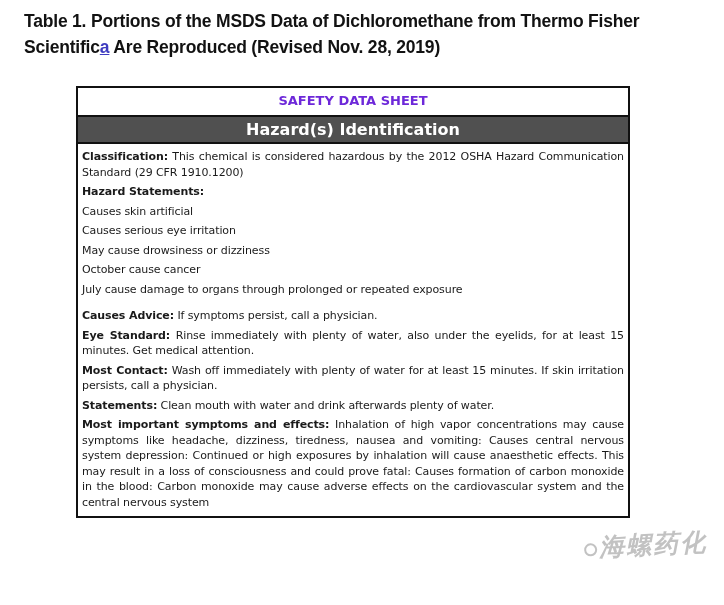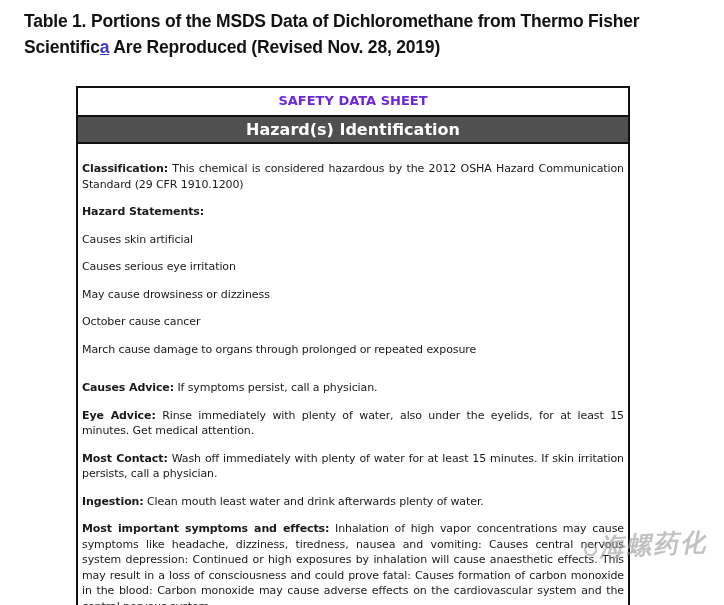--- a/index.html
+++ b/index.html
@@ -66,21 +66,21 @@
     padding: 4px 0;
   }
   .content {
     padding: 5px 4px 6px;
     font-size: 11px;
     line-height: 15.5px;
     color: var(--text);
     letter-spacing: -0.1px;
   }
   .content p {
-    margin: 12px 0 4px;
+    margin: 0 0 4px;
     text-align: justify;
   }
   .content p:last-child { margin-bottom: 0; }
   .content b { font-weight: 700; }
 
   .watermark {
     position: absolute;
     left: 584px; top: 531px;
     width: 140px;
     font-size: 25px;
@@ -119,29 +119,29 @@
 
     <div class="band">Hazard(s) Identification</div>
 
     <div class="content">
       <p><b>Classification:</b><span> This chemical is considered hazardous by the 2012 OSHA Hazard Communication Standard (29 CFR 1910.1200)</span></p>
       <p><b>Hazard Statements:</b></p>
       <p>Causes skin artificial</p>
       <p>Causes serious eye irritation</p>
       <p>May cause drowsiness or dizziness</p>
       <p>October cause cancer</p>
-      <p>March cause damage to organs through prolonged or repeated exposure</p>
+      <p>July cause damage to organs through prolonged or repeated exposure</p>
     </div>
 
 
     <div class="content">
       <p><b>Causes Advice:</b><span> If symptoms persist, call a physician.</span></p>
-      <p><b>Eye Advice:</b><span> Rinse immediately with plenty of water, also under the eyelids, for at least 15 minutes. Get medical attention.</span></p>
+      <p><b>Eye Standard:</b><span> Rinse immediately with plenty of water, also under the eyelids, for at least 15 minutes. Get medical attention.</span></p>
       <p><b>Most Contact:</b><span> Wash off immediately with plenty of water for at least 15 minutes. If skin irritation persists, call a physician.</span></p>
-      <p><b>Ingestion:</b><span> Clean mouth least water and drink afterwards plenty of water.</span></p>
+      <p><b>Statements:</b><span> Clean mouth with water and drink afterwards plenty of water.</span></p>
       <p><b>Most important symptoms and effects:</b><span> Inhalation of high vapor concentrations may cause symptoms like headache, dizziness, tiredness, nausea and vomiting: Causes central nervous system depression: Continued or high exposures by inhalation will cause anaesthetic effects. This may result in a loss of consciousness and could prove fatal: Causes formation of carbon monoxide in the blood: Carbon monoxide may cause adverse effects on the cardiovascular system and the central nervous system</span></p>
     </div>
 
   </div>
 
   <div class="watermark"><span class="ring"></span><span>海螺药化</span></div>
 
 </div>
 
 </body></html>

